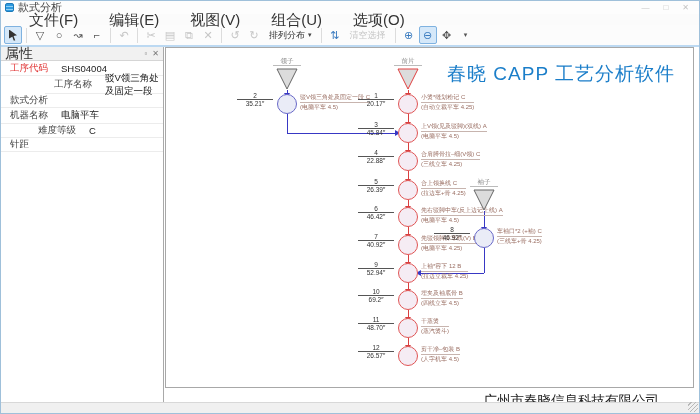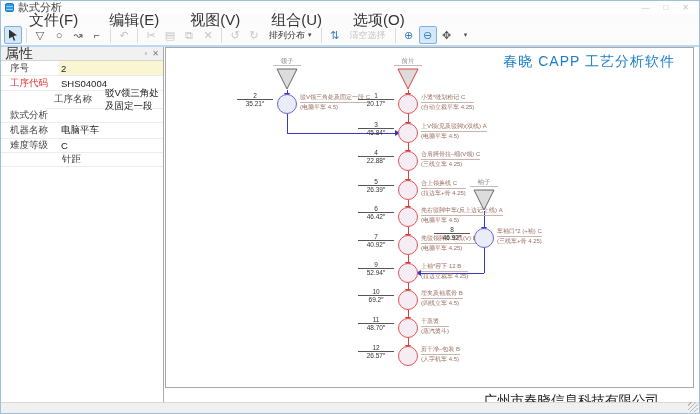--- a/index.html
+++ b/index.html
@@ -41,21 +41,21 @@
   .panel-hicon { font-size:8px; color:#777; }
   .prow { display:flex; border-bottom:1px solid #ececec; align-items:center; }
   .plabel { width:58px; padding-left:9px; font-size:9.5px; color:#444; }
   .plabel.red { color:#e03030; }
   .pvalue { flex:1; font-size:9.5px; color:#222; padding-left:2px; align-self:stretch; display:flex; align-items:center; }
   .pvalue.hl { background:#fbf6d2; }
 
   
   .main { position:relative; flex:1; background:#fff; }
   .surface { position:absolute; left:1px; top:0; width:529px; height:341px; border:1px solid #a8a8a8; background:#fff; overflow:hidden; }
-  .watermark { position:absolute; top:5px; right:18px; font-size:14px; color:#1b7ec9; letter-spacing:1px; white-space:nowrap; }
+  .watermark { position:absolute; top:13px; right:18px; font-size:19px; color:#1b7ec9; letter-spacing:1px; white-space:nowrap; }
   .company { position:absolute; top:345px; right:40px; font-size:13.5px; color:#1a1a1a; white-space:nowrap; }
 
   
   .tri { position:absolute; width:22px; height:22px; }
   .tri-label { position:absolute; width:28px; text-align:center; font-size:6.5px; color:#888; border-bottom:1px solid #bbb; line-height:8px; }
   .node { position:absolute; width:20px; height:20px; border-radius:50%; }
   .node.red { border:1px solid #e05555; background:#f5ecf4; }
   .node.blue { border:1px solid #6868c8; background:#eaecf7; }
   .frac { position:absolute; width:36px; text-align:center; color:#333; }
   .fnum { font-size:6.5px; line-height:7px; border-bottom:1px solid #555; }
@@ -133,43 +133,39 @@
     <div class="panel">
       <div class="panel-header">
         <span class="panel-title">属性</span>
         <span class="panel-hicons">
             <span class="panel-hicon">▫</span>
             <span class="panel-hicon">✕</span>
           </span>
       </div>
       <div>
           <div class="prow" style="height: 15px;">
-            <div class="plabel">序号</div>
-            <div class="pvalue hl">2</div>
-          </div>
-          <div class="prow" style="height: 15px;">
             <div class="plabel red">工序代码</div>
             <div class="pvalue">SHS04004</div>
           </div>
           <div class="prow" style="height: 18px; margin-left: 44px;">
             <div class="plabel">工序名称</div>
             <div class="pvalue">驳V领三角处及固定一段</div>
           </div>
           <div class="prow" style="height: 14px;">
             <div class="plabel">款式分析</div>
           </div>
           <div class="prow" style="height: 16px;">
             <div class="plabel">机器名称</div>
             <div class="pvalue">电脑平车</div>
           </div>
-          <div class="prow" style="height: 14px;">
+          <div class="prow" style="height: 14px; padding-left: 28px;">
             <div class="plabel">难度等级</div>
             <div class="pvalue">C</div>
           </div>
-          <div class="prow" style="height: 14px; flex-direction: column;">
+          <div class="prow" style="height: 14px;">
             <div class="plabel">针距</div>
           </div>
         </div>
     </div>
 
     <div class="main">
       <div class="surface">
         <div class="watermark">春晓 CAPP 工艺分析软件</div>
         <div>
             <div class="tri" style="left: 110px; top: 20px;"><svg width="22" height="22">

